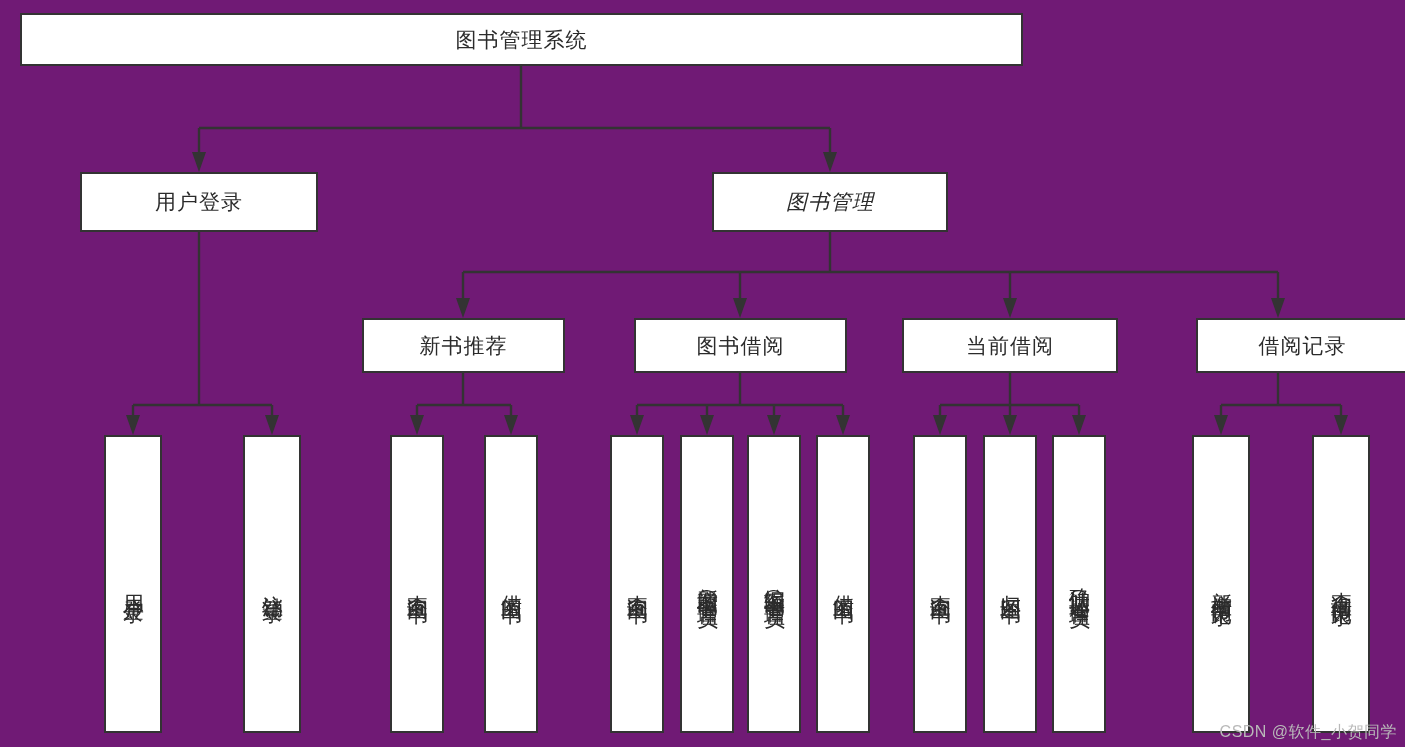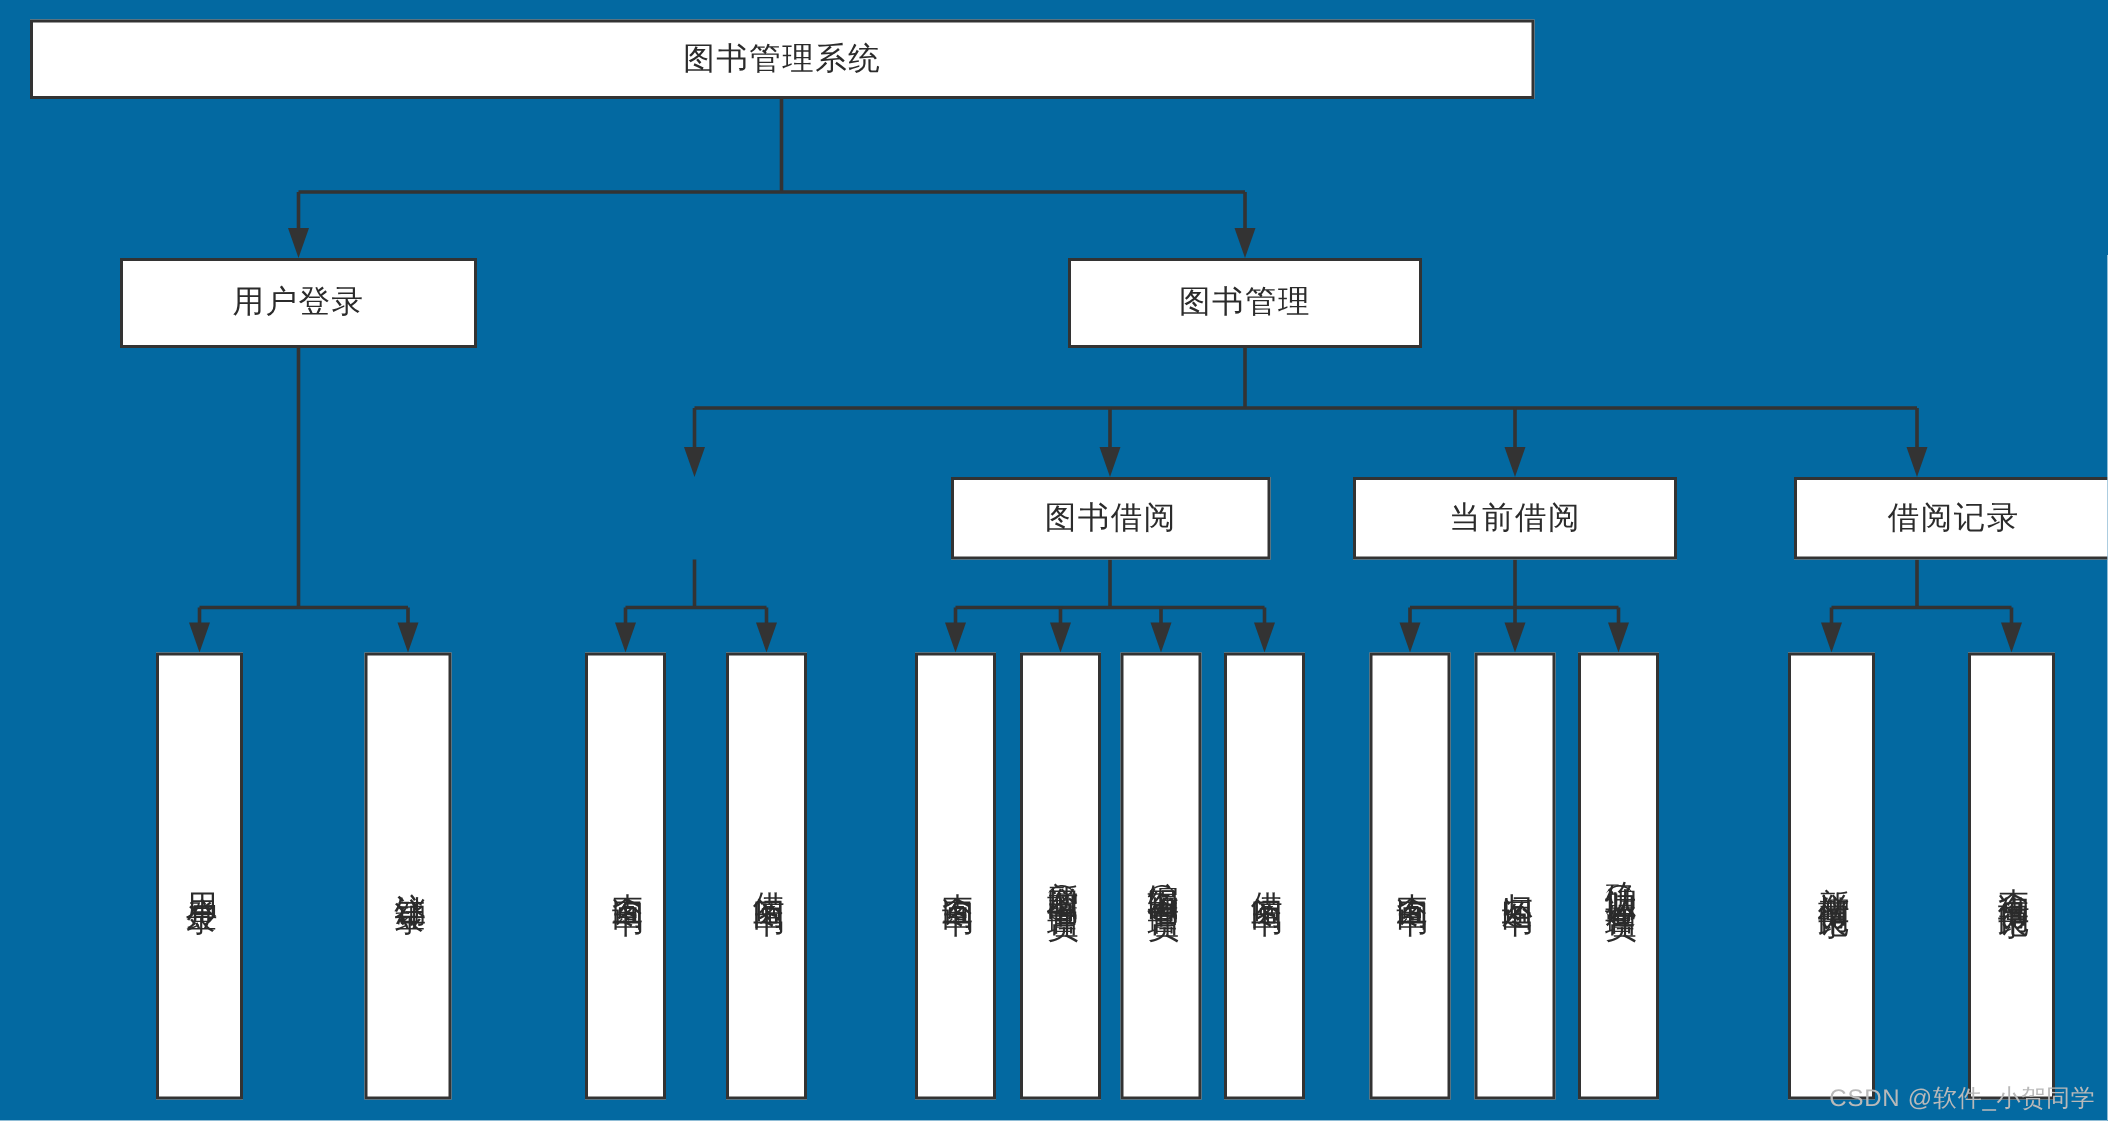--- a/index.html
+++ b/index.html
@@ -7,21 +7,21 @@
     padding: 0;
     background: #ffffff;
   }
   body {
     font-family: "Liberation Sans", "DejaVu Sans", sans-serif;
   }
   #canvas {
     position: relative;
     width: 1405px;
     height: 747px;
-    background: #0369a1;
+    background: #701a75;
     overflow: hidden;
   }
   #edges {
     position: absolute;
     left: 0;
     top: 0;
     width: 1405px;
     height: 747px;
   }
   .node {
@@ -129,24 +129,27 @@
       <path d="M 1334 415 L 1348 415 L 1341 435 Z" fill="#333333"></path>
     </svg>
 
   <div class="node node-h" id="box-root" style="left: 20px; top: 13px; width: 1003px; height: 53px;">
     <span>图书管理系统</span>
   </div>
 
   <div class="node node-h" id="box-l2-0" style="left: 80px; top: 172px; width: 238px; height: 60px;">
     <span>用户登录</span>
   </div>
-  <div class="node node-h" id="box-l2-1" style="left: 712px; top: 172px; width: 236px; height: 60px;">
+  <div class="node node-h" id="box-l2-1" style="left: 712px; top: 172px; width: 236px; height: 60px; font-style: italic;">
     <span>图书管理</span>
   </div>
 
+  <div class="node node-h" id="box-l3-0" style="left: 362px; top: 318px; width: 203px; height: 55px;">
+    <span>新书推荐</span>
+  </div>
   <div class="node node-h" id="box-l3-1" style="left: 634px; top: 318px; width: 213px; height: 55px; justify-content: center;">
     <span>图书借阅</span>
   </div>
   <div class="node node-h" id="box-l3-2" style="left: 902px; top: 318px; width: 216px; height: 55px;">
     <span>当前借阅</span>
   </div>
   <div class="node node-h" id="box-l3-3" style="left: 1172px; top: 318px; width: 213px; height: 55px; margin-left: 24px;">
     <span>借阅记录</span>
   </div>
 

